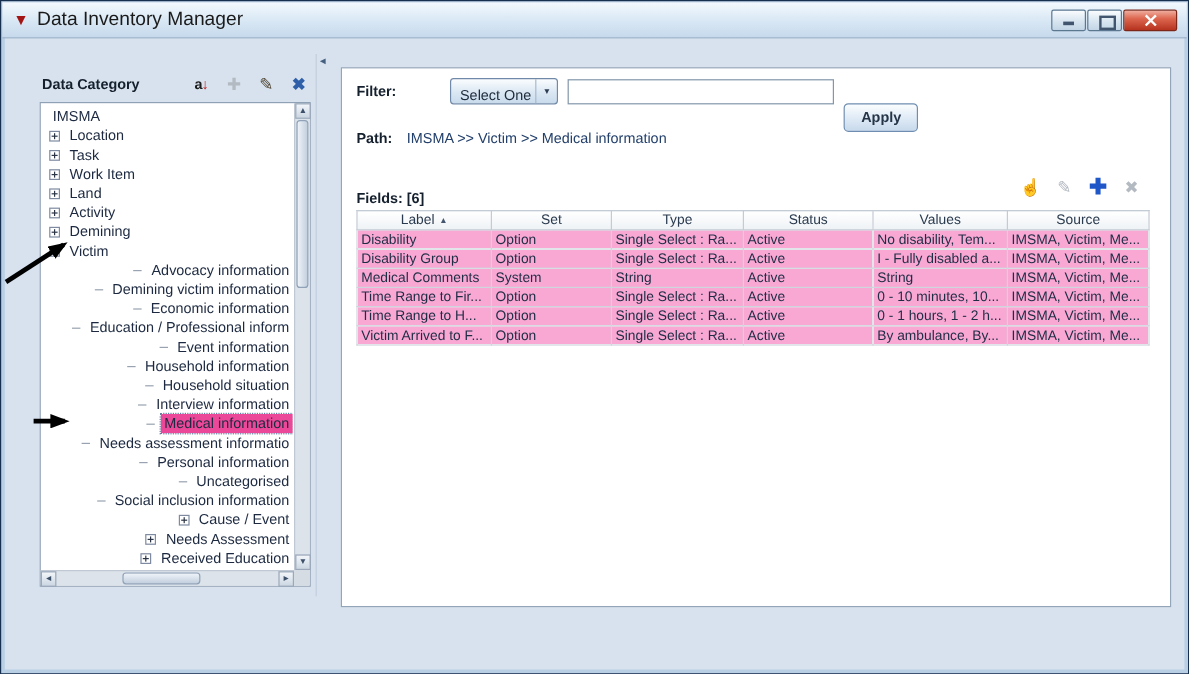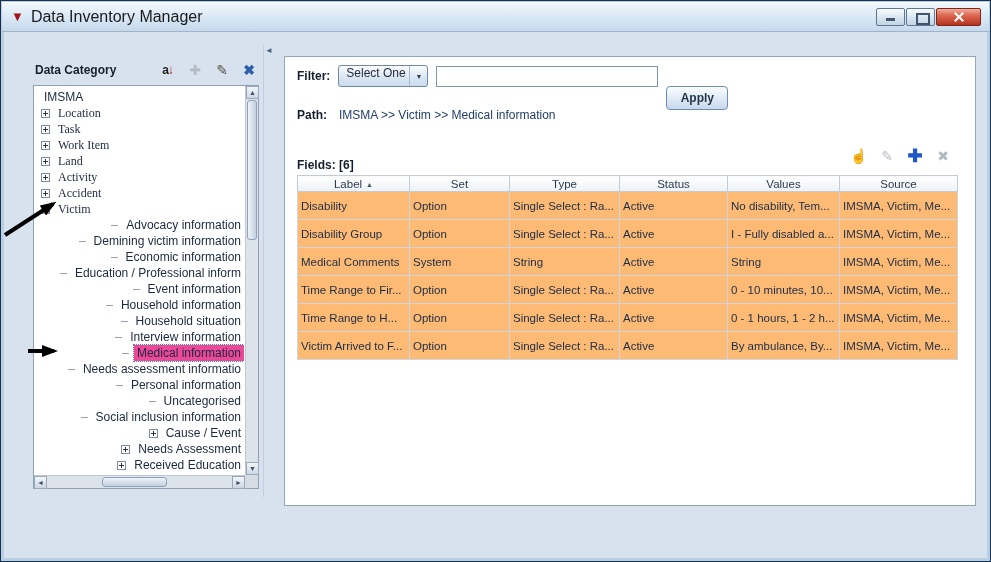--- a/index.html
+++ b/index.html
@@ -34,21 +34,21 @@
   .ticon{width:20px;height:18px;display:flex;align-items:center;justify-content:center;font-size:14px;line-height:1;}
   .ticon.sort{font-size:12px;font-weight:bold;color:#1c1c1c;}
   .ticon.sort .s-arrow{color:#c21f1f;font-weight:bold;margin-left:-1px;}
   .ticon.gray{color:#b4bac2;}
   .ticon.pencil{color:#54493a;}
   .ticon.bluex{color:#2e5fa8;font-weight:bold;}
   .tree-box{position:absolute;left:32px;top:84px;width:226px;height:404px;background:#fff;border:1px solid #8fa1b4;}
   .tree-view{position:absolute;left:1px;top:1px;right:14px;bottom:14px;overflow:hidden;padding-top:2px;}
   .tree-row{height:16px;display:flex;align-items:center;white-space:nowrap;font-size:12px;color:#1c2940;line-height:16px;}
   .tree-row.root{padding-left:6px;}
-  .tree-row.b1{padding-left:6px;font-family:Liberation Serif, serif;}
+  .tree-row.b1{padding-left:6px;}
   .tree-row.leaf2,.tree-row.b2{padding-left:28px;justify-content:flex-end;}
   .toggle{width:9px;height:9px;border:1px solid #7e8aa0;background:#fff;position:relative;flex:0 0 9px;margin-right:5px;}
   .toggle::before{content:"";position:absolute;left:1px;right:1px;top:3px;height:1px;background:#2c3546;}
   .toggle.plus::after{content:"";position:absolute;top:1px;bottom:1px;left:3px;width:1px;background:#2c3546;}
   .dash{width:7px;height:1px;background:#98a2b0;flex:0 0 7px;margin-right:5px;}
   .tlabel{padding:0 3px;}
   .tlabel.sel{background:#ec4899;outline:1px dotted #6580a2;}
   
   .vscroll{position:absolute;top:0;right:0;width:13px;bottom:13px;background:#dde3ea;border-left:1px solid #bfc8d3;}
   .hscroll{position:absolute;left:0;bottom:0;right:13px;height:13px;background:#dde3ea;border-top:1px solid #bfc8d3;}
@@ -61,41 +61,41 @@
     background:linear-gradient(90deg,#eef3f8,#c3d0df);}
   .hthumb{position:absolute;top:1px;left:68px;width:65px;height:10px;border:1px solid #90a2b8;border-radius:3px;
     background:linear-gradient(#eef3f8,#c3d0df);}
   
   .splitter{position:absolute;left:262px;top:44px;width:11px;height:452px;border-left:1px solid #c2cedd;}
   .split-arrow{position:absolute;left:1px;top:2px;font-size:8px;color:#44607e;line-height:1;cursor:pointer;}
   
   .right-panel{position:absolute;left:283px;top:55px;width:692px;height:450px;background:#fff;border:1px solid #93a5b8;}
   .filter-row{position:absolute;left:12px;top:7px;height:24px;display:flex;align-items:center;}
   .flabel{font-size:12px;font-weight:bold;color:#15202e;margin-right:8px;}
-  .combo{display:flex;align-items:flex-start;width:90px;height:22px;border:1px solid #7089a8;border-radius:3px;
-    background:linear-gradient(#fbfdfe,#dde9f4 50%,#c9dbec);font-size:12px;color:#1d2a3a;padding-left:7px;cursor:default;}
+  .combo{display:flex;align-items:flex-end;width:90px;height:22px;border:1px solid #7089a8;border-radius:3px;
+    background:linear-gradient(#fbfdfe,#dde9f4 50%,#c9dbec);font-size:12px;color:#1d2a3a;padding-left:7px;cursor:default;margin-left:37px;}
   .combo-arrow{margin-left:auto;width:18px;align-self:stretch;border-left:1px solid #a9bacd;display:flex;
     align-items:center;justify-content:center;font-size:7px;color:#2c3e52;}
   .filter-input{margin-left:8px;width:222px;height:21px;border:1px solid #8396ab;background:#fff;font-size:12px;
     font-family:inherit;padding:0 4px;}
   .nbtn{font-family:inherit;font-size:12px;font-weight:bold;color:#253547;
     background:linear-gradient(#fbfdfe,#e3edf7 45%,#c7d9ec);border:1px solid #6e8db0;border-radius:4px;cursor:pointer;margin-top:44px;}
   .apply-btn{margin-left:8px;width:62px;height:24px;}
   .path-row{position:absolute;left:12px;top:51px;display:flex;font-size:12px;}
   .plabel{font-weight:bold;color:#15202e;width:42px;}
   .pvalue{color:#23406b;}
   .fields-label{position:absolute;left:12px;top:101px;font-size:12px;font-weight:bold;color:#15202e;}
   .table-toolbar{position:absolute;top:90px;right:22px;display:flex;align-items:flex-end;gap:8px;}
   .ticon.big-plus{color:#1f56c8;font-size:18px;font-weight:bold;}
   
   table.fields{position:absolute;left:12px;top:118px;width:660px;border-collapse:collapse;table-layout:fixed;
     font-size:11.5px;color:#1e2c44;}
   table.fields th{height:16px;font-weight:normal;text-align:center;color:#2a3a4e;
     background:linear-gradient(#ffffff,#eef2f6);border:1px solid #c3cbd4;overflow:hidden;white-space:nowrap;padding:0 2px;}
-  table.fields td{height:28px;border:1px solid #cfd5dc;padding:0 3px;white-space:nowrap;overflow:hidden;background:#fdba74;}
+  table.fields td{height:16px;border:1px solid #cfd5dc;padding:0 3px;white-space:nowrap;overflow:hidden;background:#f9a8d4;}
   .sort-arrow{font-size:7px;color:#44566e;margin-left:4px;vertical-align:1px;}
   
   .done-btn{position:absolute;left:905px;top:516px;width:64px;height:26px;box-shadow:inset 0 0 3px 1px #8fb8e0;}
   
   .annot{position:absolute;left:0;top:0;width:991px;height:562px;pointer-events:none;z-index:100;}
 </style>
 </head>
 <body>
 
 <div class="window">
@@ -143,21 +143,21 @@
       <div class="tree-row b1">
           <span class="toggle plus"></span>
           <span class="tlabel">Land</span>
         </div>
       <div class="tree-row b1">
           <span class="toggle plus"></span>
           <span class="tlabel">Activity</span>
         </div>
       <div class="tree-row b1">
           <span class="toggle plus"></span>
-          <span class="tlabel">Accident</span>
+          <span class="tlabel">Demining</span>
         </div>
       <div class="tree-row b1">
           <span class="toggle"></span>
           <span class="tlabel">Victim</span>
         </div>
       <div class="tree-row leaf2">
           <span class="dash"></span>
           <span class="tlabel">Advocacy information</span>
         </div>
       <div class="tree-row leaf2">

